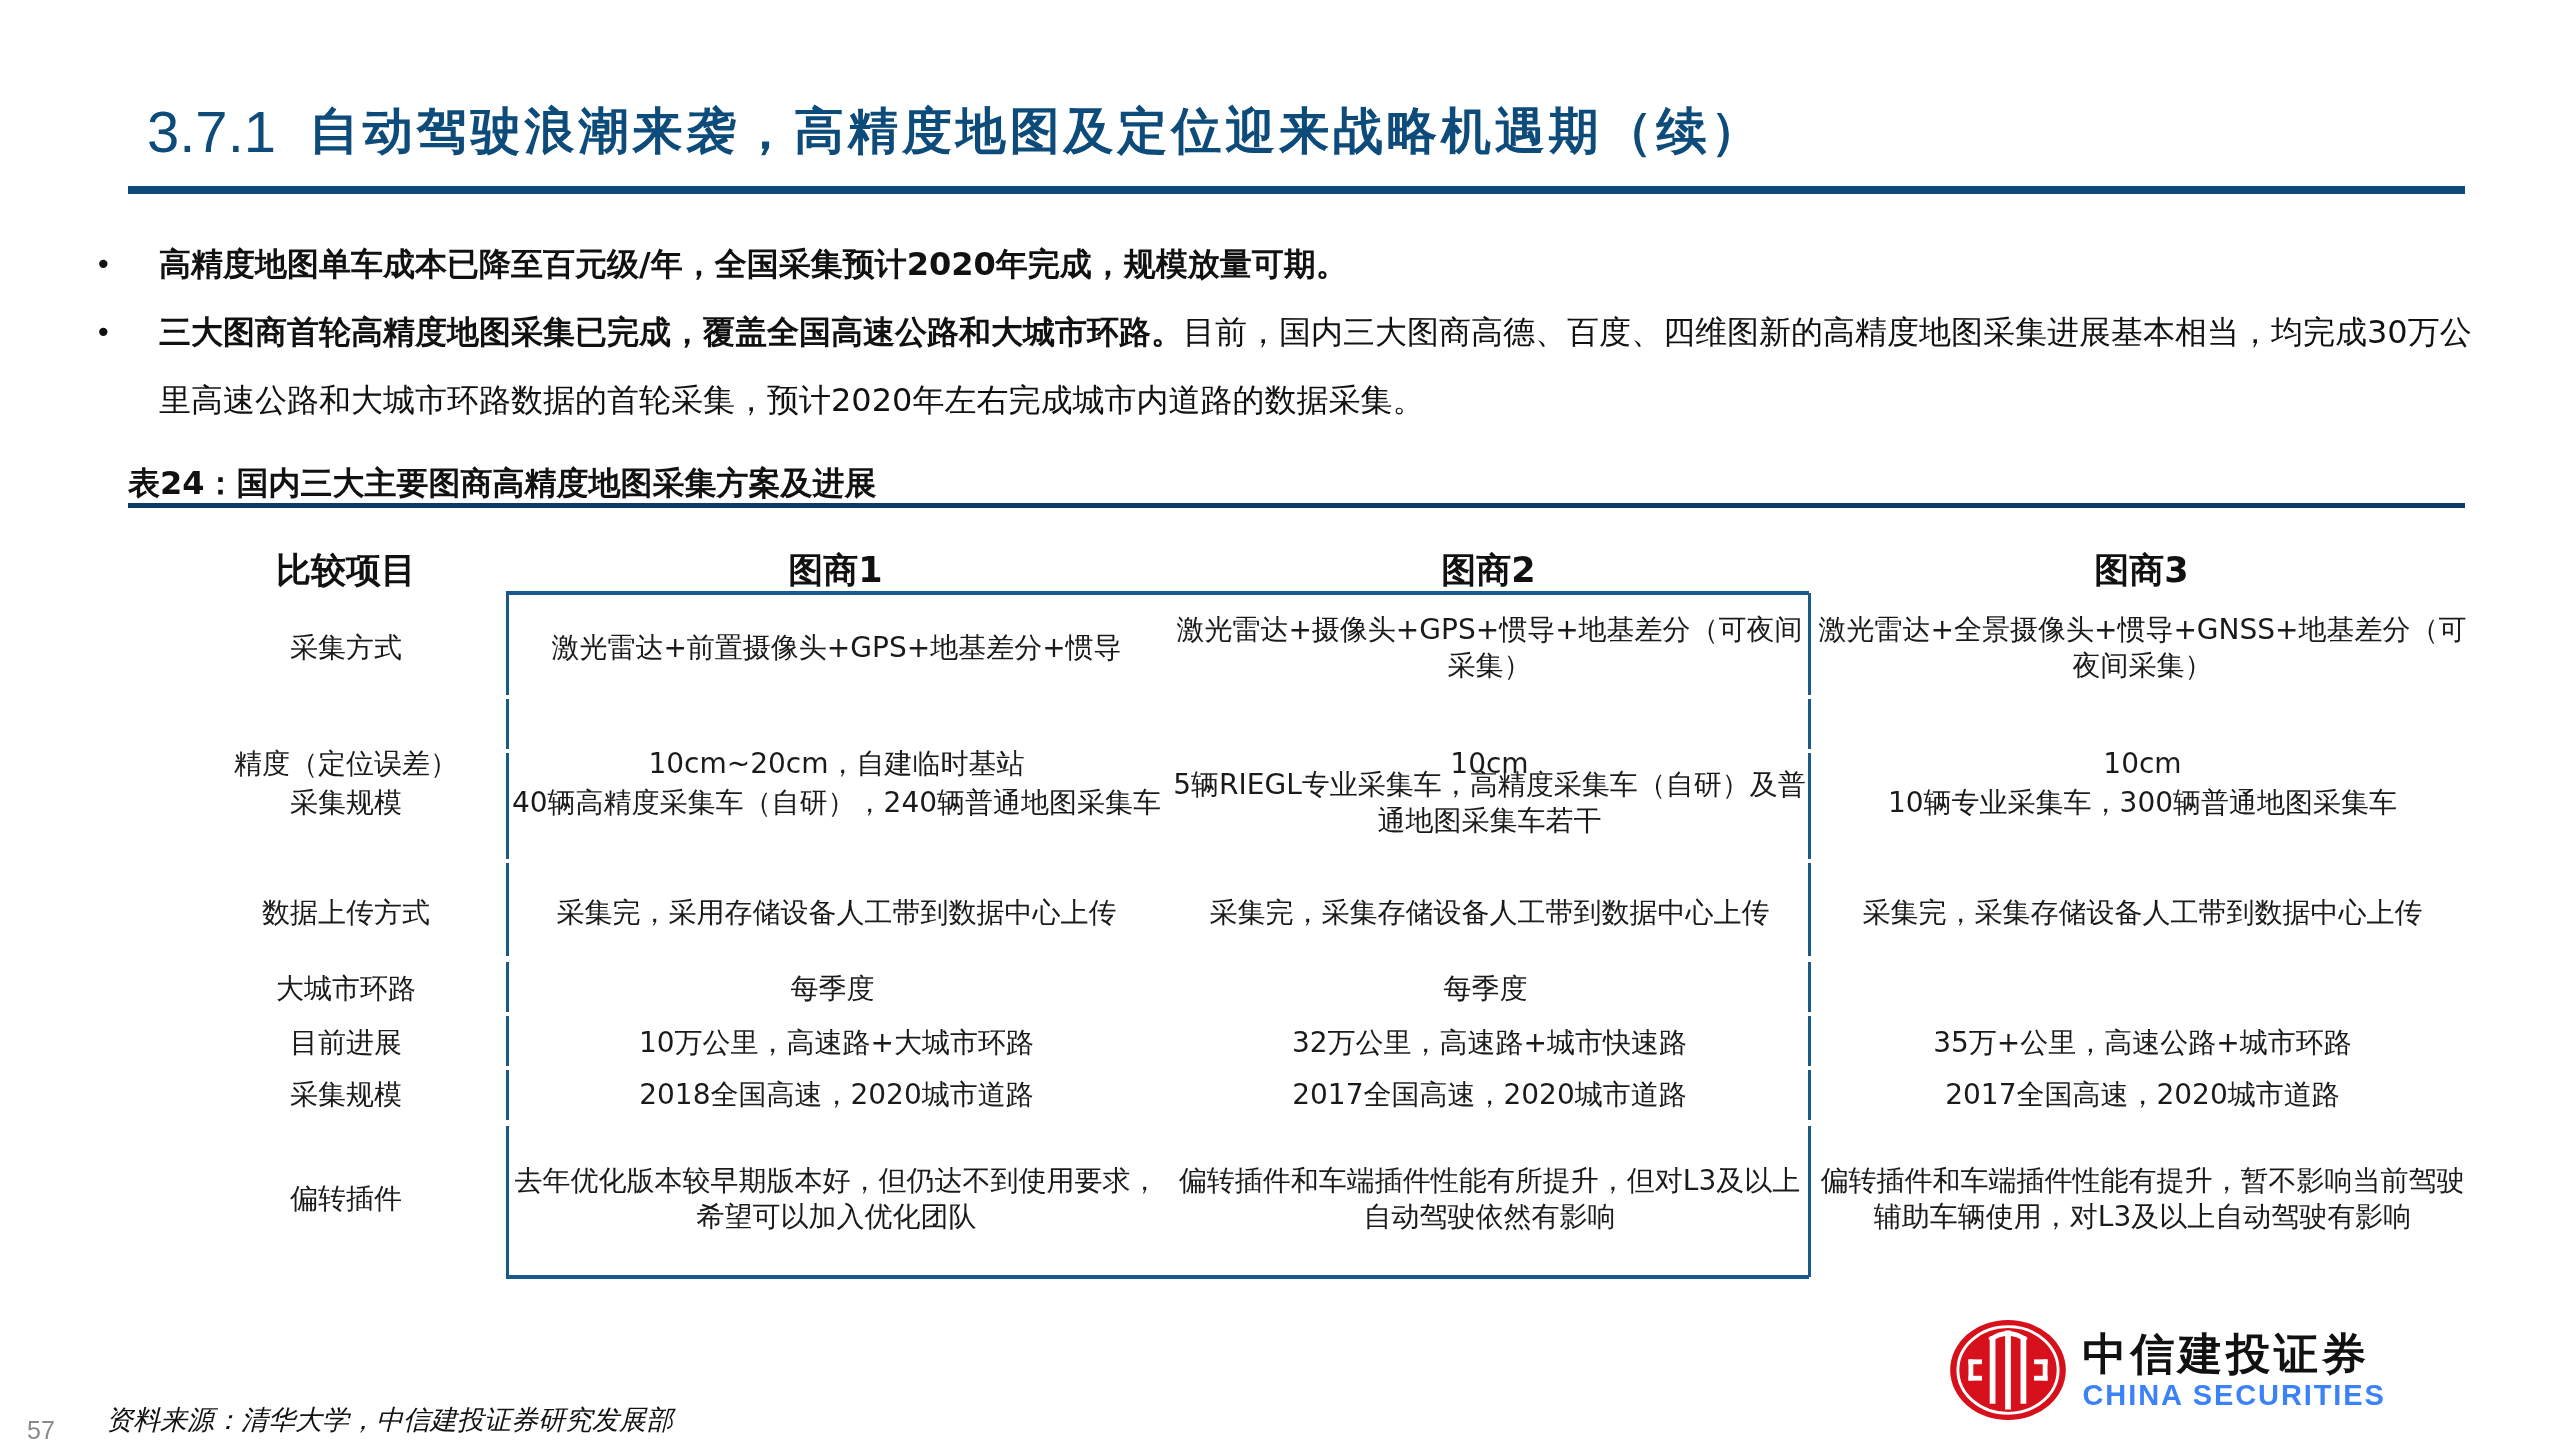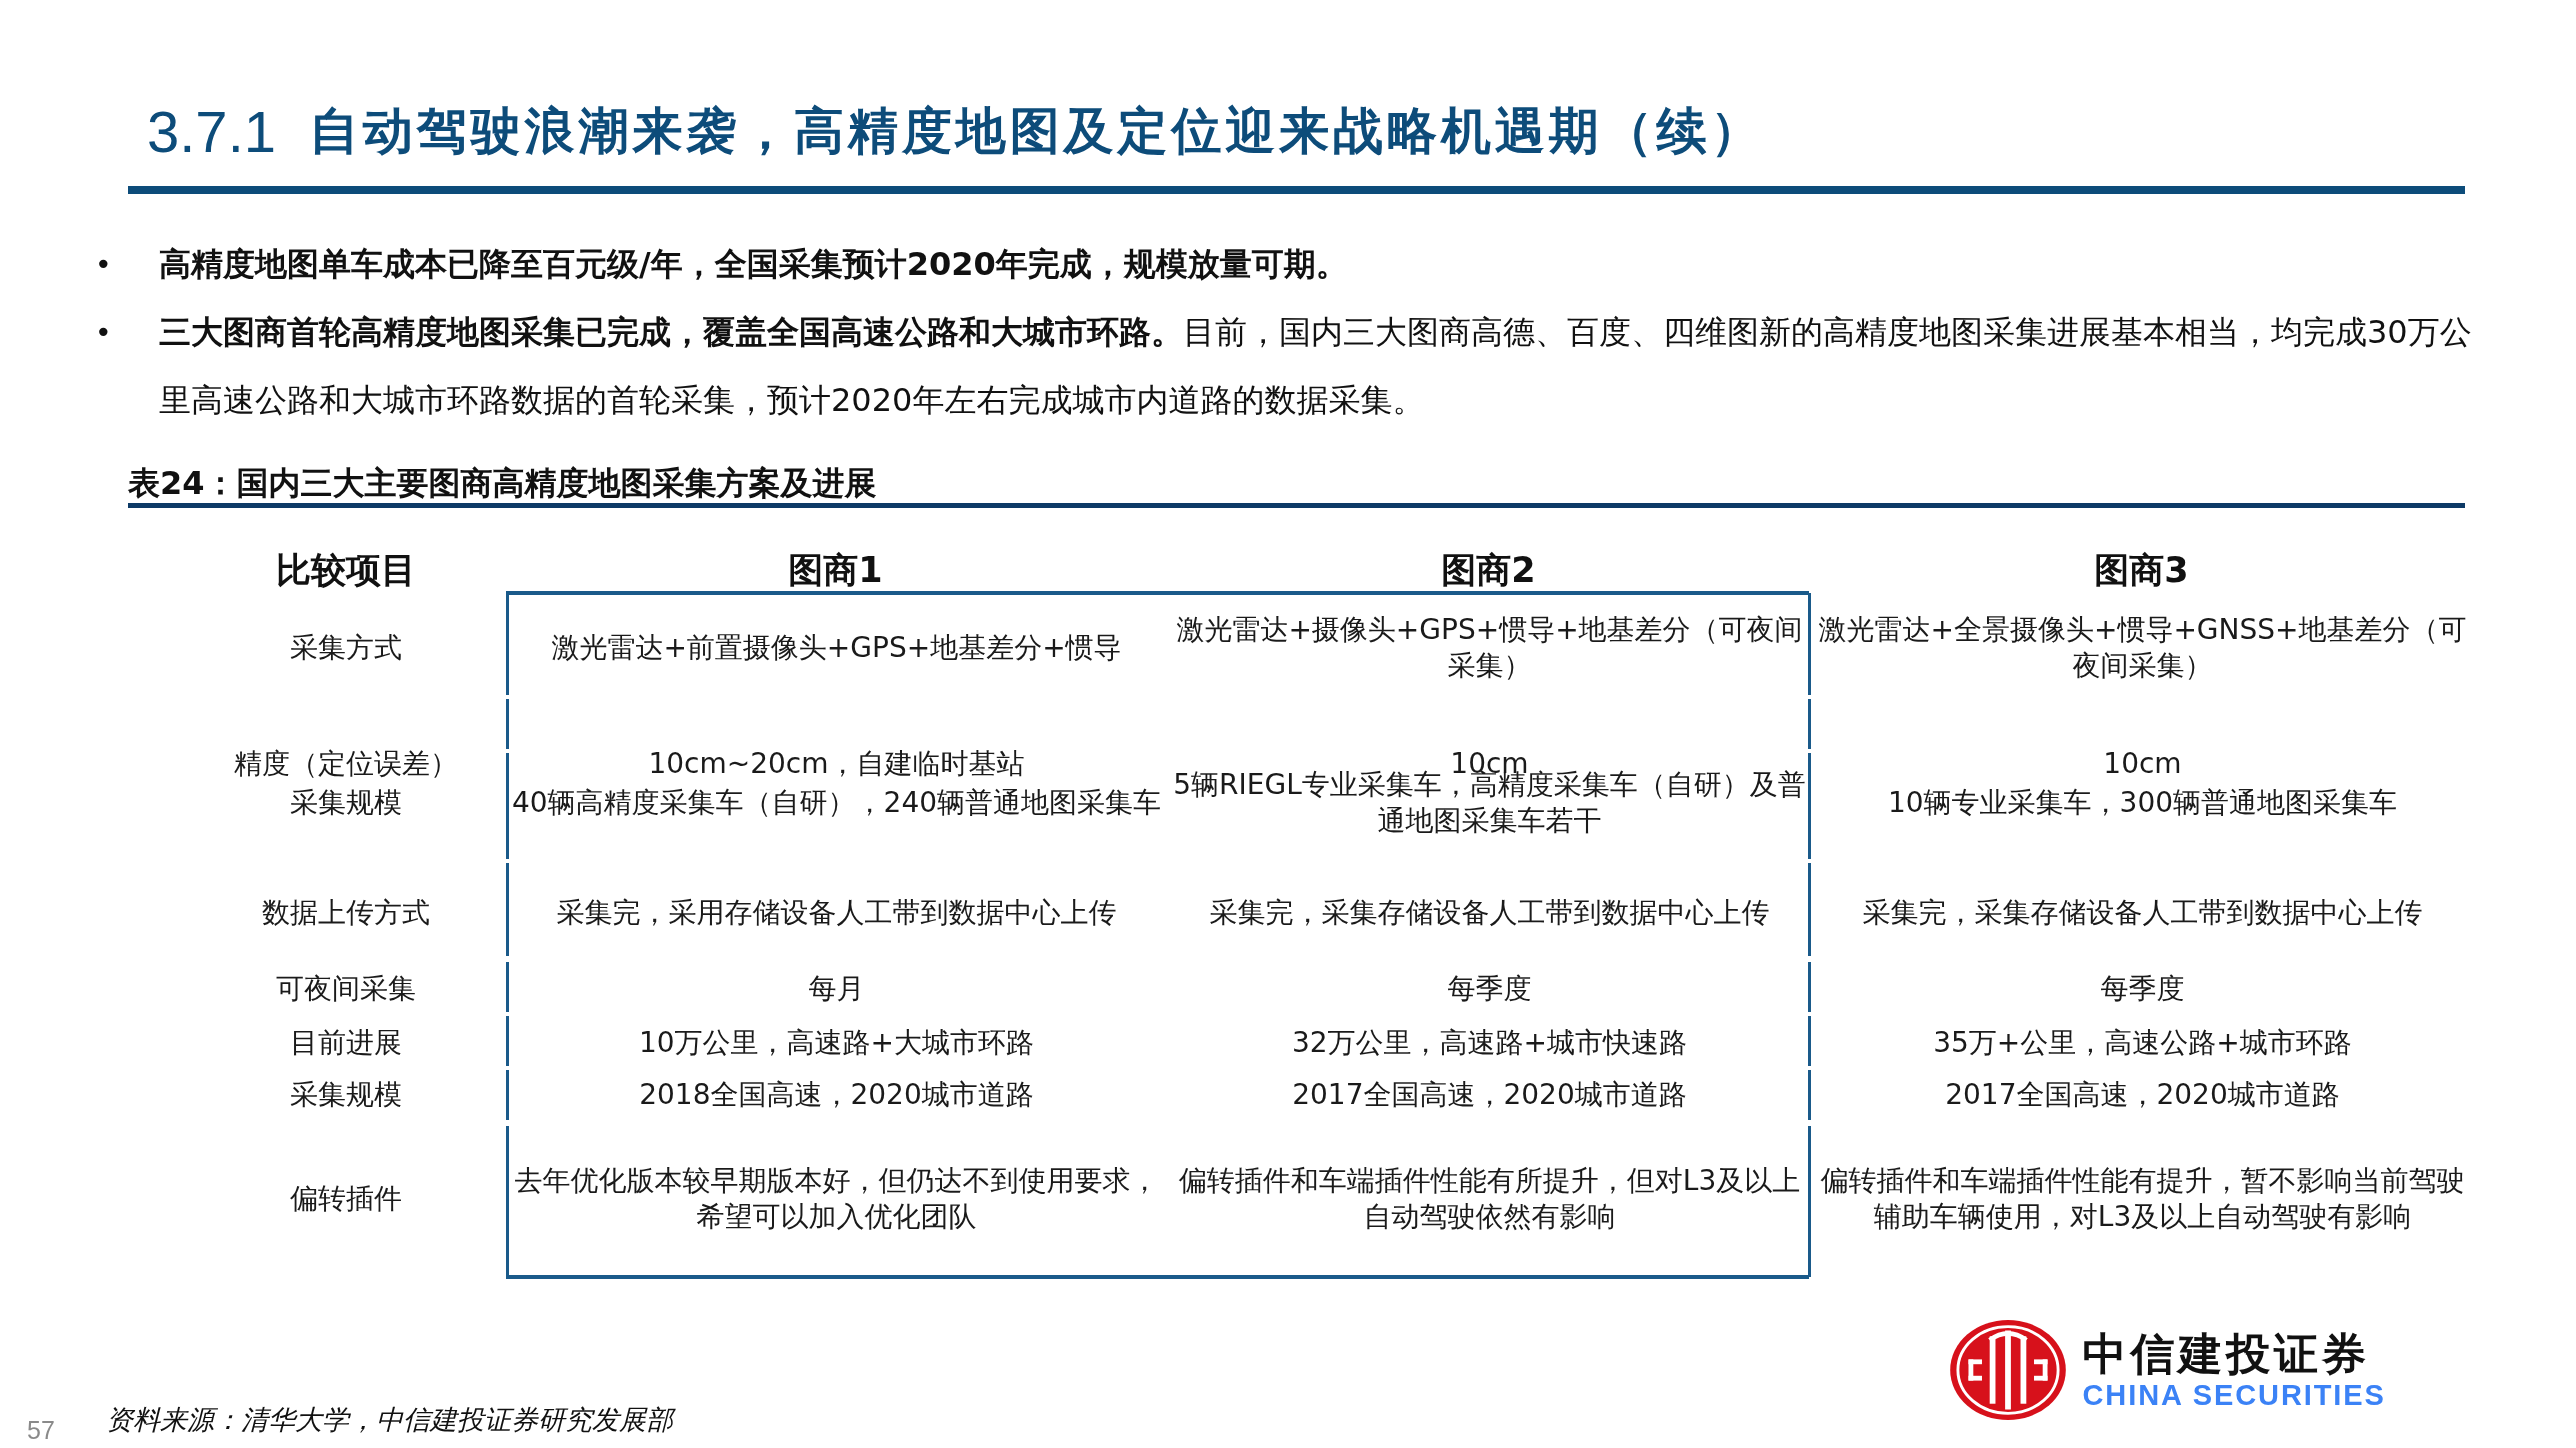--- a/index.html
+++ b/index.html
@@ -116,22 +116,21 @@
   <div class="cell c2">5辆RIEGL专业采集车，高精度采集车（自研）及普通地图采集车若干</div>
   <div class="cell c3">10辆专业采集车，300辆普通地图采集车</div>
 </div>
 <div class="row" style="top:889px;height:48px;">
   <div class="cell c0">数据上传方式</div>
   <div class="cell c1">采集完，采用存储设备人工带到数据中心上传</div>
   <div class="cell c2">采集完，采集存储设备人工带到数据中心上传</div>
   <div class="cell c3">采集完，采集存储设备人工带到数据中心上传</div>
 </div>
 <div class="row" style="top:968px;height:42px;">
-  <div class="cell c0">可夜间采集</div>
-  <div class="cell c1">每月</div>
+  <div class="cell c0">大城市环路</div>
   <div class="cell c2">每季度</div>
   <div class="cell c3">每季度</div>
 </div>
 <div class="row" style="top:1022px;height:42px;">
   <div class="cell c0">目前进展</div>
   <div class="cell c1">10万公里，高速路+大城市环路</div>
   <div class="cell c2">32万公里，高速路+城市快速路</div>
   <div class="cell c3">35万+公里，高速公路+城市环路</div>
 </div>
 <div class="row" style="top:1074px;height:42px;">

